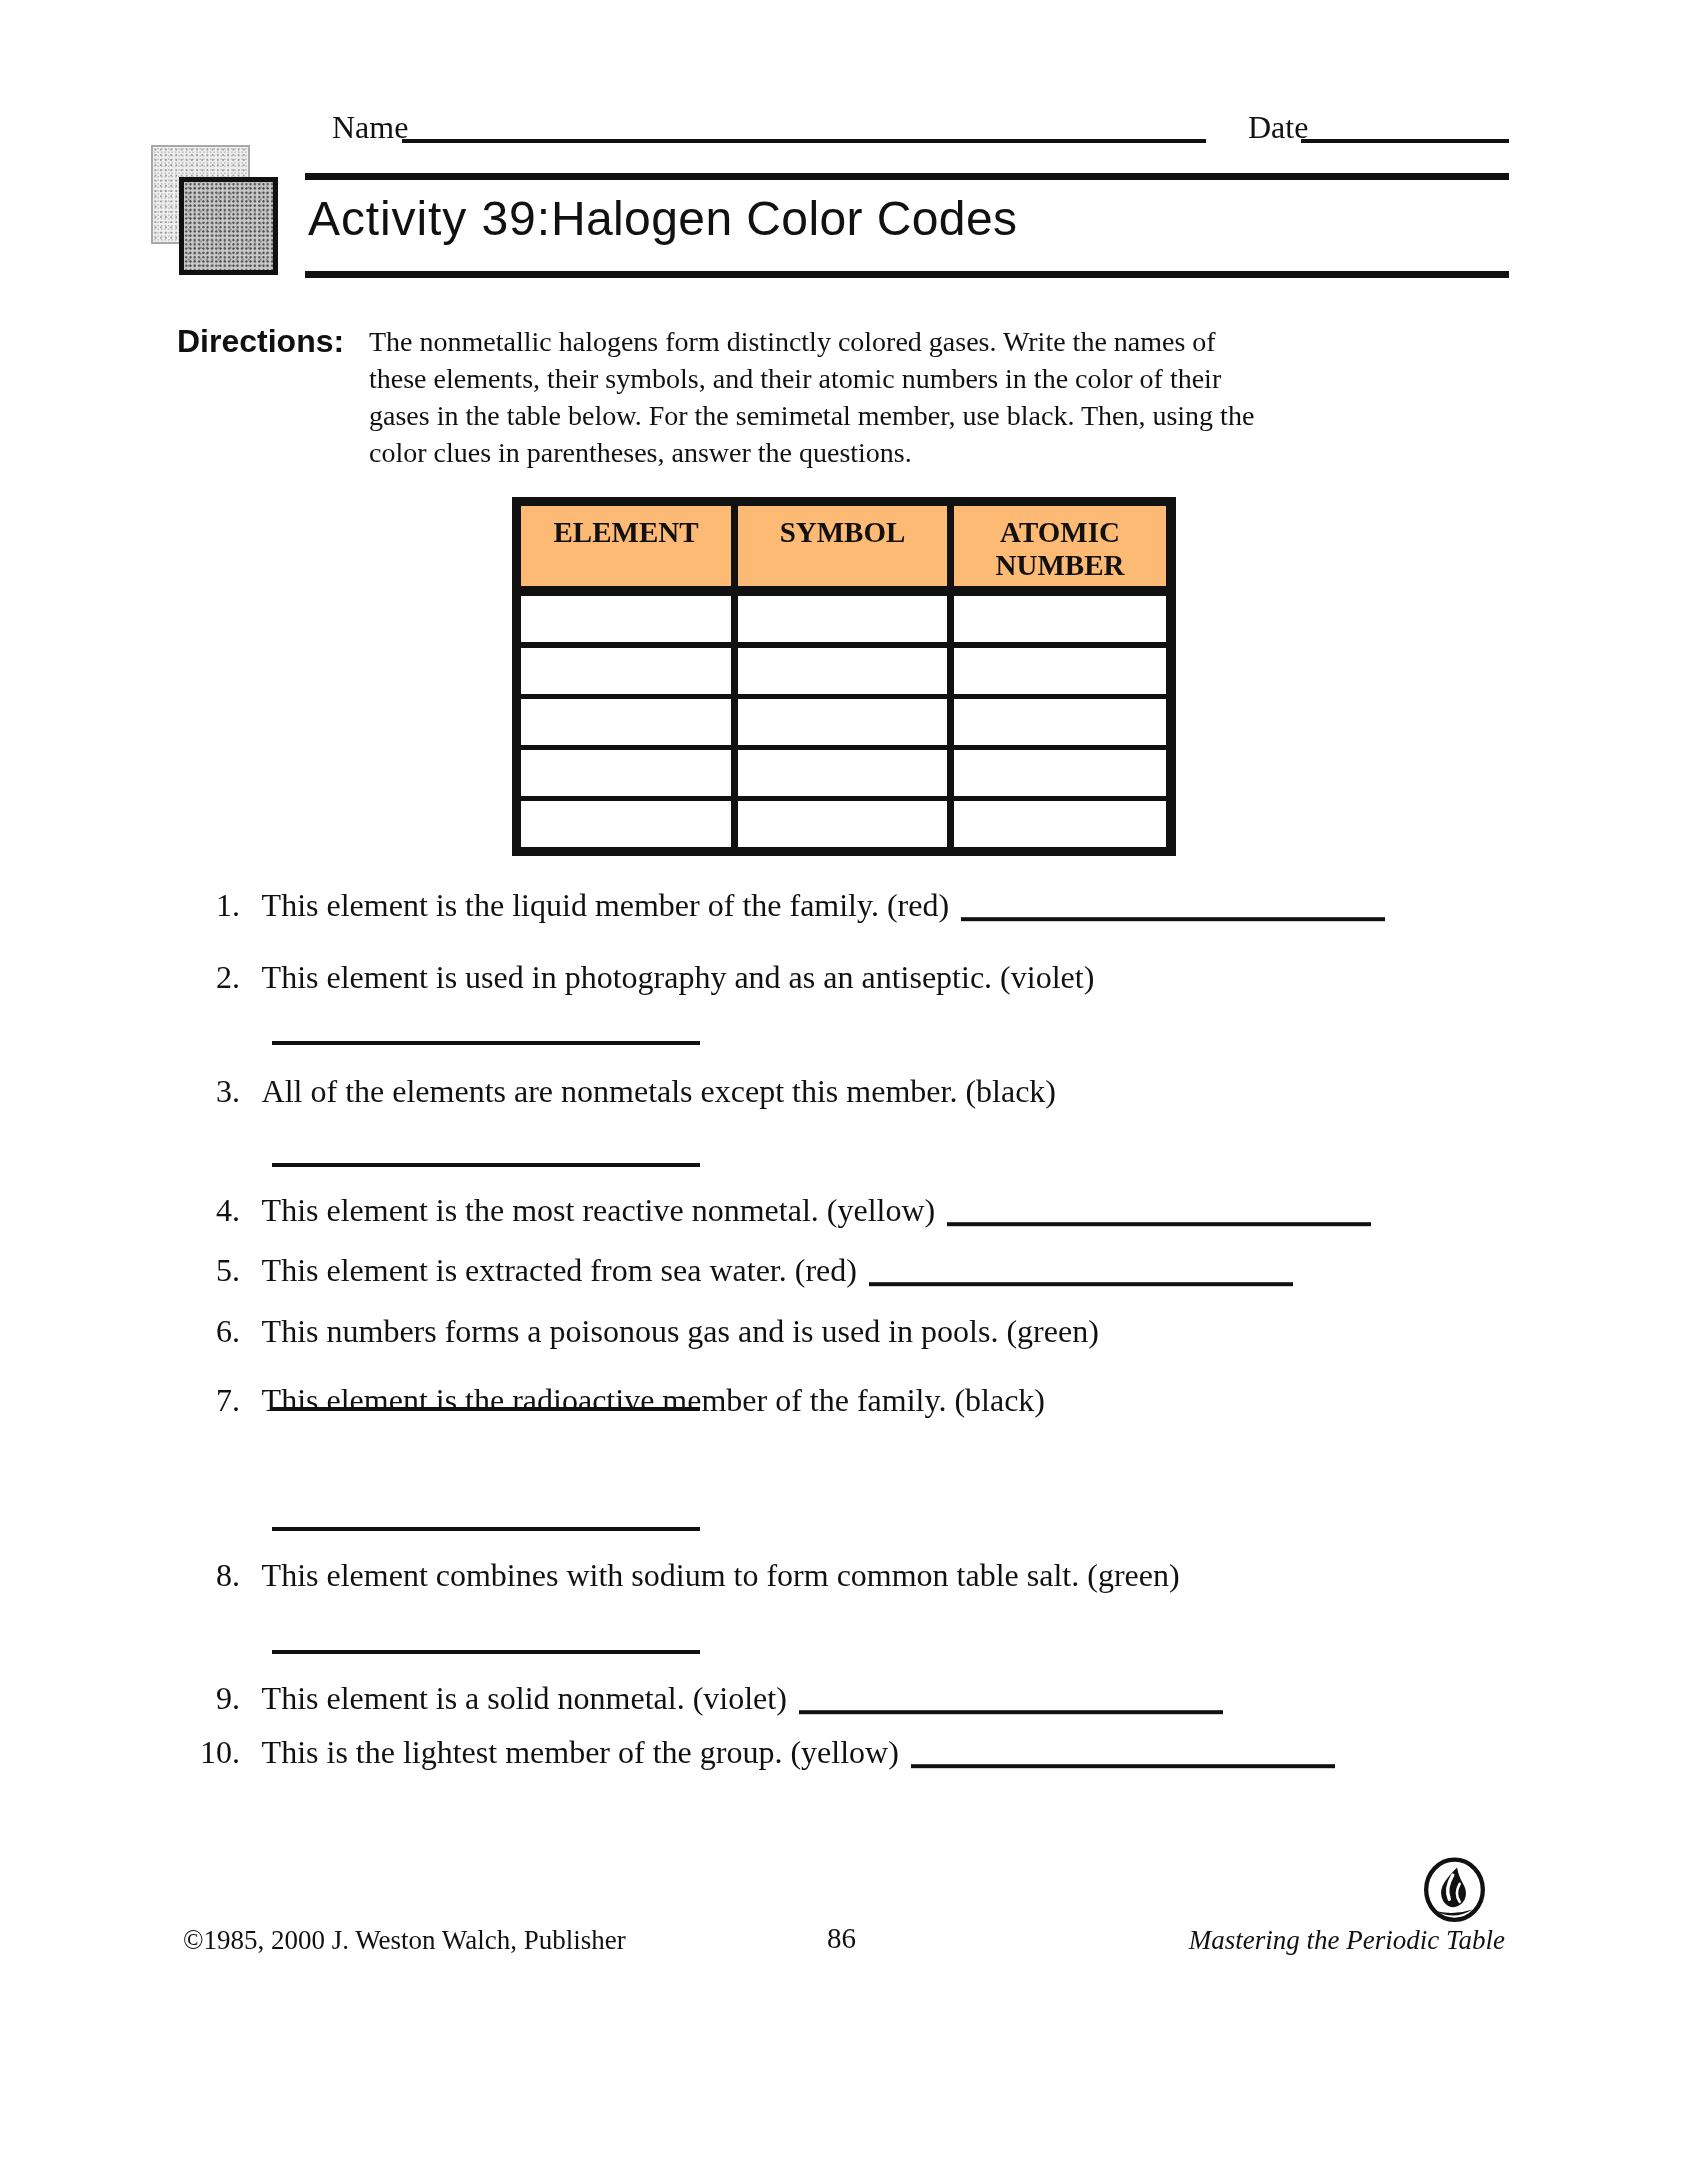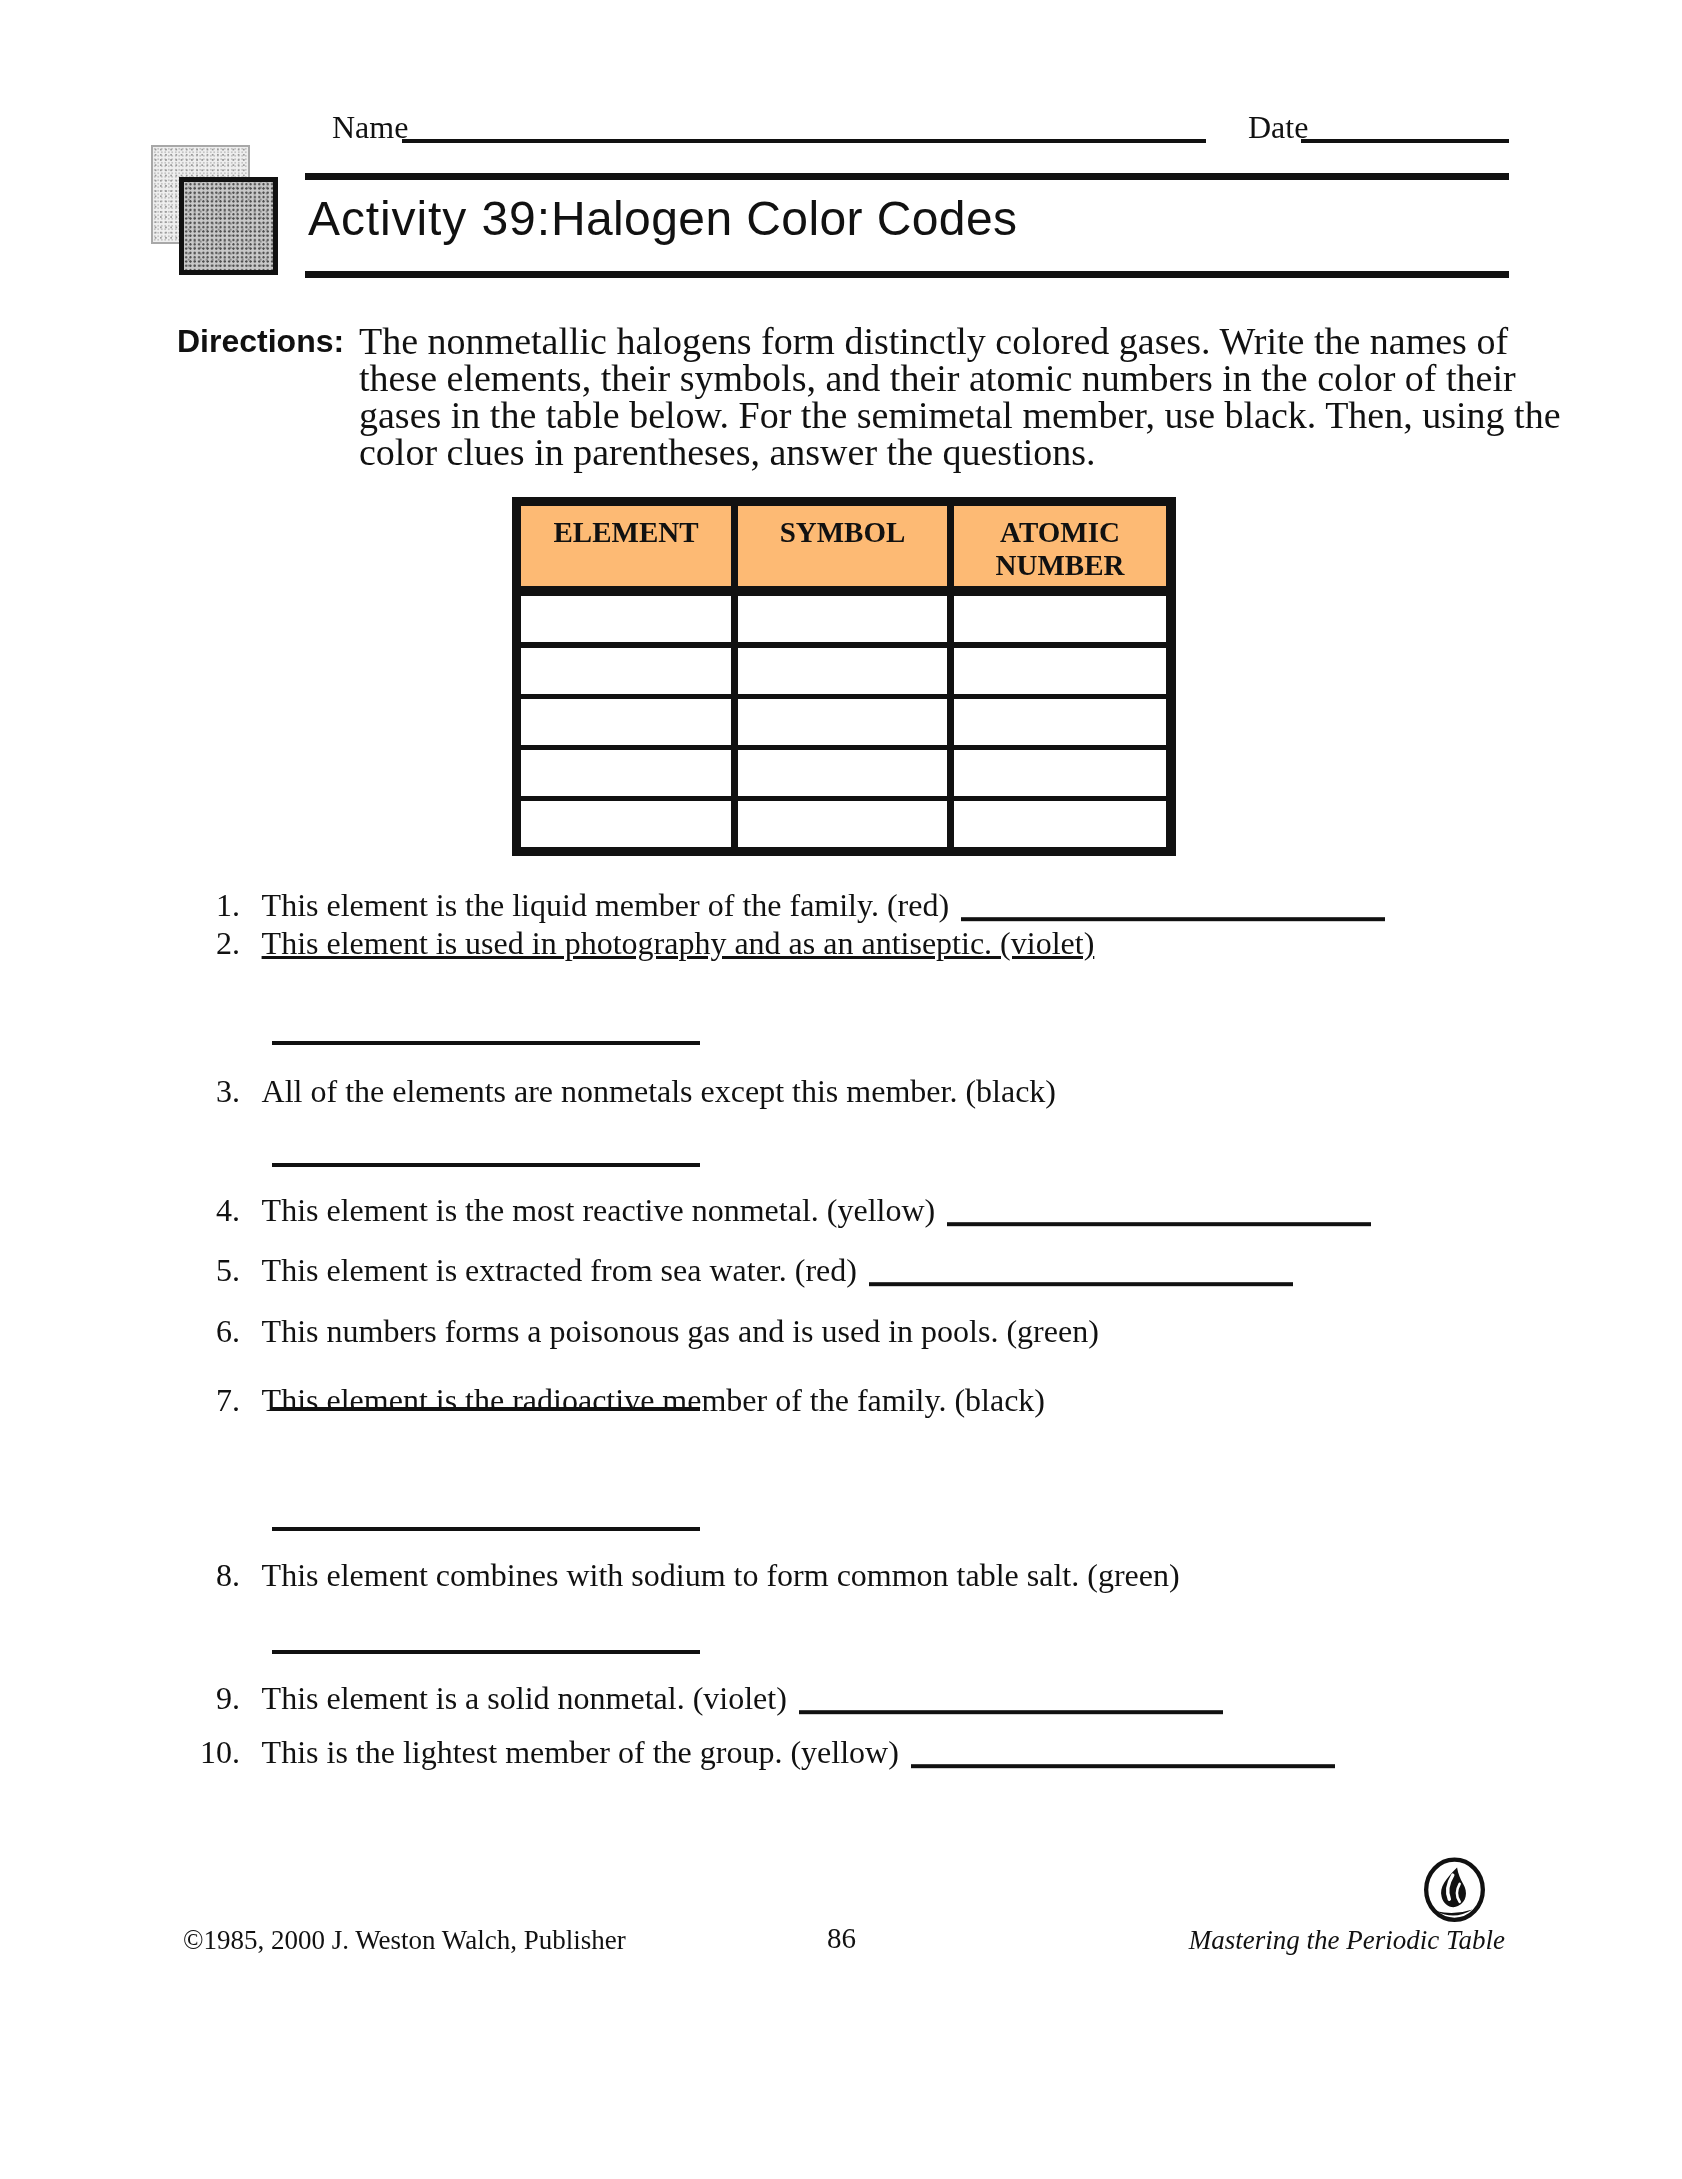--- a/index.html
+++ b/index.html
@@ -36,21 +36,21 @@
     background-image: radial-gradient(#4e4e4e 1px, transparent 1.3px),
                       radial-gradient(#8a8a8a 1px, transparent 1.2px);
     background-size: 4.3px 4.3px, 6px 6px;
     background-position: 0 0, 1.7px 2.6px;
     border:5.2px solid #111;
   }
 
   
   .dir-label { left:177px; top:323px; font-family:"Liberation Sans","DejaVu Sans",sans-serif;
     font-weight:700; font-size:32px; line-height:37px; }
-  .dir-par { left:359px; top:323px; font-size:38px; line-height:37px; white-space:nowrap; }
+  .dir-par { left:369px; top:323px; font-size:28px; line-height:37px; white-space:nowrap; }
 
   
   .wtable { left:512px; top:497px; width:664px; height:359px;
     background:#111; border:9.5px solid #111; box-sizing:border-box; }
   .thead { display:flex; gap:7px; height:80px; margin-bottom:10.4px; }
   .hcell { background:#fdba74; text-align:center; font-weight:700; font-size:29px;
     line-height:33px; padding-top:10.4px; box-sizing:border-box; }
   .hcell:nth-child(1){ width:210px; }
   .hcell:nth-child(2){ width:209px; }
   .hcell:nth-child(3){ width:212px; }
@@ -121,21 +121,21 @@
       <div class="cell"></div>
       <div class="cell"></div>
       <div class="cell"></div>
       <div class="cell"></div>
     </div>
   </div>
 
   <div class="q" style="top:888px;">
     <span class="qnum">1.</span><span class="qtext">This element is the liquid member of the family. (red)</span><span class="fill"></span>
   </div>
-  <div class="q" style="top:926px;text-decoration:underline;">
+  <div class="q" style="top:960px;">
     <span class="qnum">2.</span><span class="qtext">This element is used in photography and as an antiseptic. (violet)</span>
   </div>
   <div class="blankline" style="top:1041px;"></div>
   <div class="q" style="top:1074px;">
     <span class="qnum">3.</span><span class="qtext">All of the elements are nonmetals except this member. (black)</span>
   </div>
   <div class="blankline" style="top:1163px;"></div>
   <div class="q" style="top:1193px;">
     <span class="qnum">4.</span><span class="qtext">This element is the most reactive nonmetal. (yellow)</span><span class="fill"></span>
   </div>

